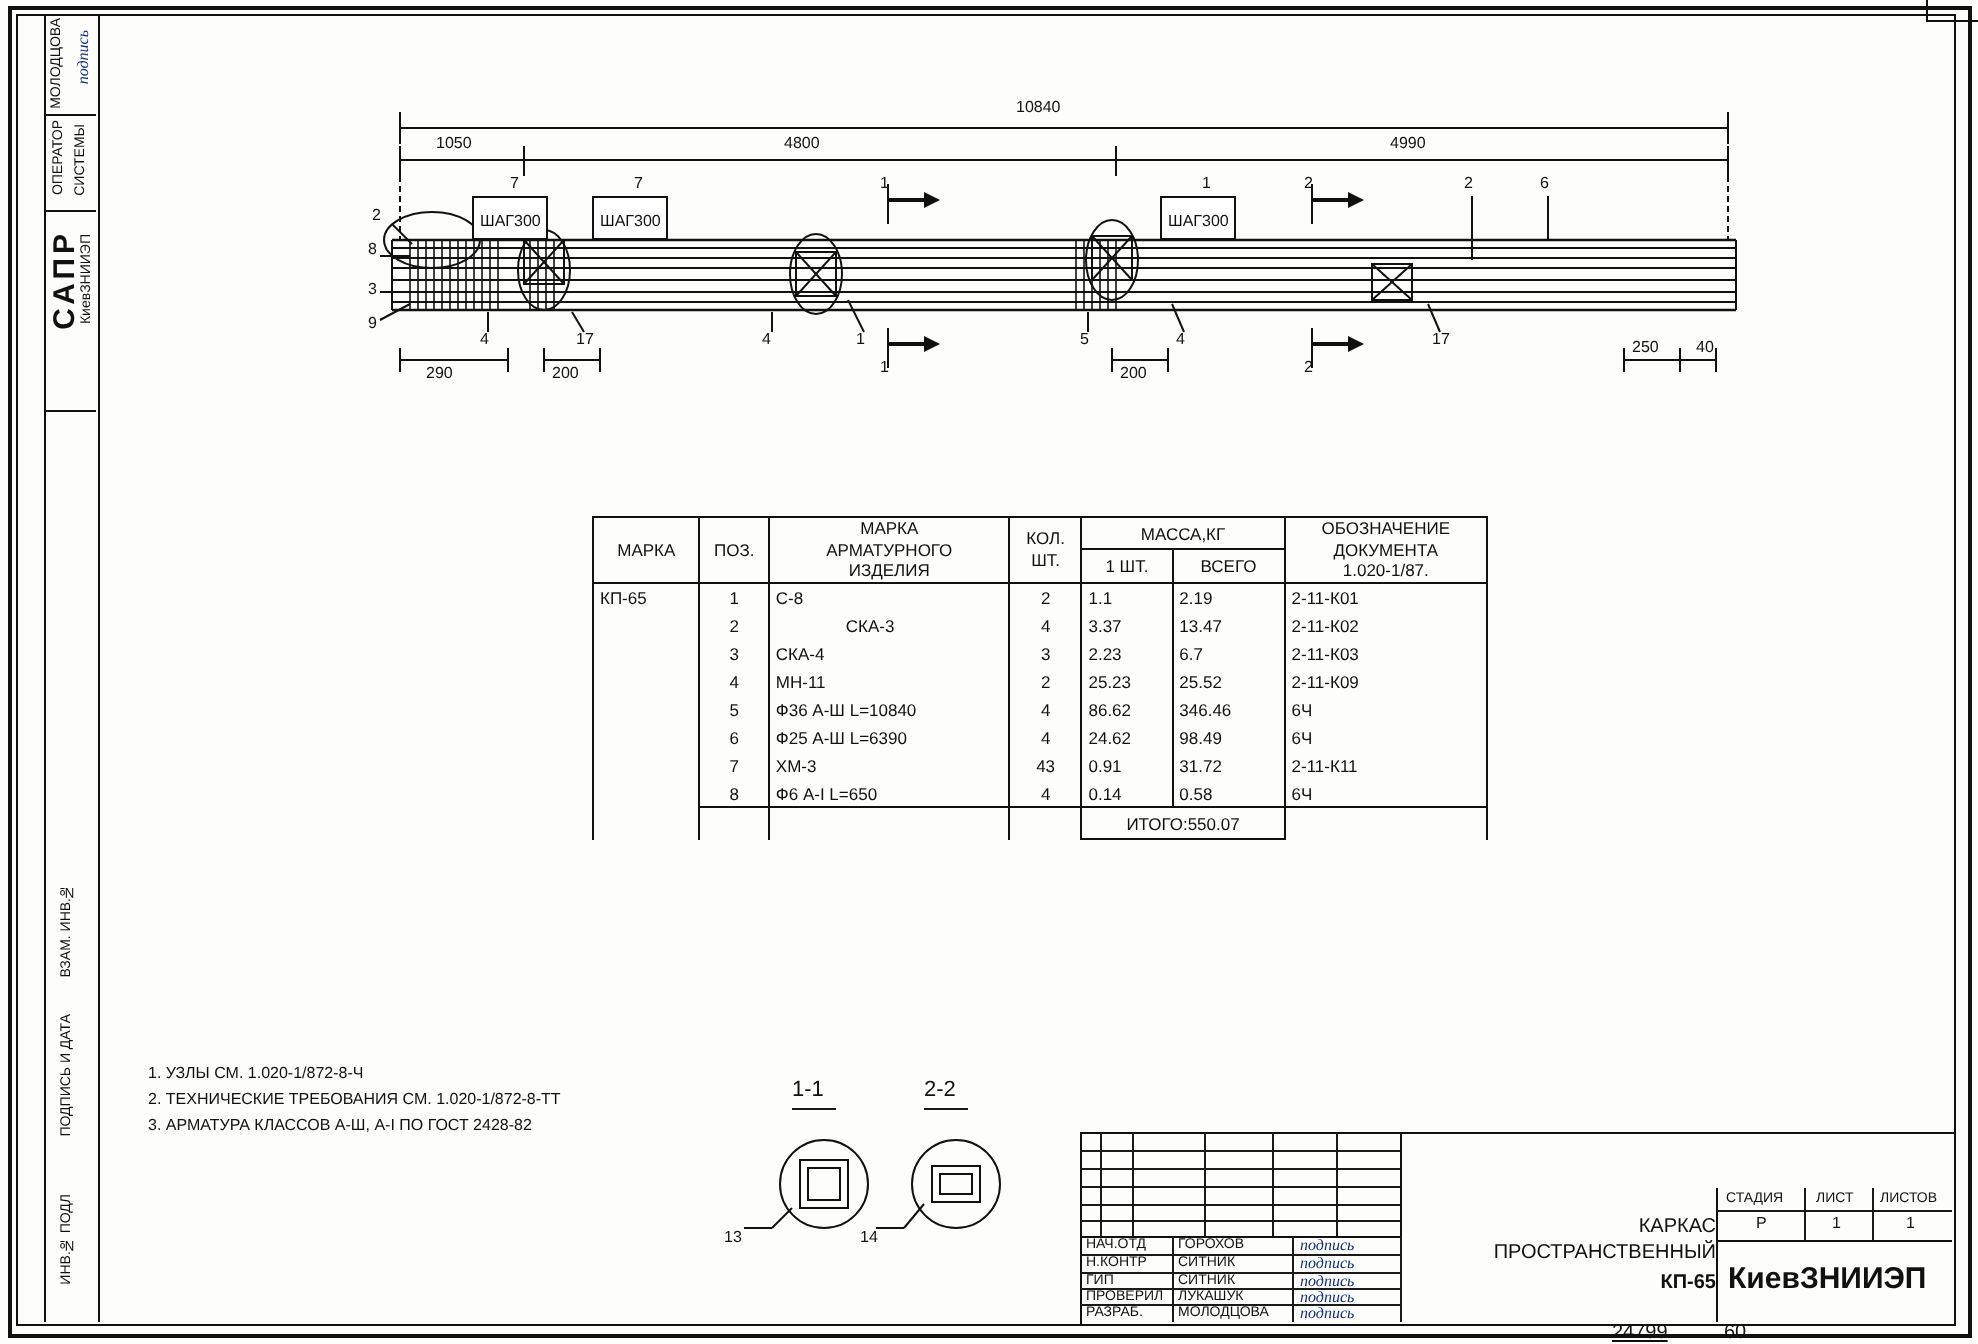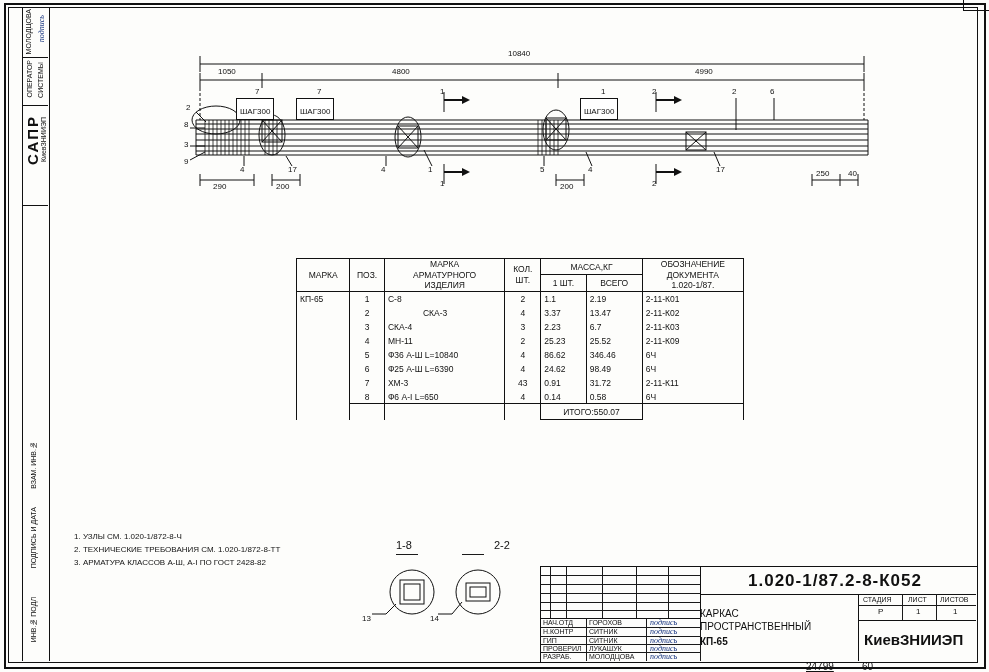--- a/index.html
+++ b/index.html
@@ -10,21 +10,21 @@
   .abs{position:absolute;}
   .ln{position:absolute;background:#1a1a1a;}
   .hl{height:1px;}
   .vl{width:1px;}
   .txt{position:absolute;color:#111;white-space:pre;font-size:9px;line-height:1;}
   .t8{font-size:8px;}
   .t7{font-size:7px;}
   .t10{font-size:10px;}
   .t11{font-size:11px;}
   .bold{font-weight:bold;}
-  .ctr{text-align:left;}
+  .ctr{text-align:right;}
   .vert{writing-mode:vertical-rl;transform:rotate(180deg);}
   .frameOuter{left:4px;top:3px;width:978px;height:662px;border:2px solid #111;}
   .frameInner{left:8px;top:7px;width:968px;height:654px;border:1px solid #111;}
   table.bom{position:absolute;border-collapse:collapse;}
   table.bom td,table.bom th{border:1px solid #111;font-size:8.5px;color:#111;padding:0 3px;font-weight:normal;}
   .cellc{text-align:center;}
   .script{font-family:"Liberation Serif", serif;font-style:italic;font-size:9px;color:#1b3a8a;}
   .blue{color:#12307d;}
   svg{position:absolute;left:0;top:0;overflow:visible;}
 </style>
@@ -347,22 +347,22 @@
       <td colspan="2" class="cellc">ИТОГО:550.07</td>
       <td style="border-top:none;border-bottom:none;"></td>
     </tr>
   </tbody>
     </table>
 
   <div class="txt t8" style="left:74px;top:533px;">1. УЗЛЫ СМ. 1.020-1/872-8-Ч</div>
   <div class="txt t8" style="left:74px;top:546px;">2. ТЕХНИЧЕСКИЕ ТРЕБОВАНИЯ СМ. 1.020-1/872-8-ТТ</div>
   <div class="txt t8" style="left:74px;top:559px;">3. АРМАТУРА КЛАССОВ А-Ш, А-I ПО ГОСТ 2428-82</div>
 
-  <div class="txt t11" style="left:396px;top:540px;">1-8</div>
-  <div class="txt t11" style="left:462px;top:540px;margin-left:32px;">2-2</div>
+  <div class="txt t11" style="left:396px;top:540px;">1-1</div>
+  <div class="txt t11" style="left:462px;top:540px;">2-2</div>
   <div class="txt t8" style="left:362px;top:615px;">13</div>
   <div class="txt t8" style="left:430px;top:615px;">14</div>
   <div class="ln hl" style="left:396px;top:554px;width:22px;"></div>
   <div class="ln hl" style="left:462px;top:554px;width:22px;"></div>
 
   <div class="abs" style="left:540px;top:566px;width:436px;height:95px;border:1px solid #111;"></div>
 
   <div class="abs" style="left:540px;top:566px;width:160px;height:52px;border-right:1px solid #111;border-bottom:1px solid #111;">
     <div class="ln vl" style="left:10px;top:0;height:52px;"></div>
     <div class="ln vl" style="left:26px;top:0;height:52px;"></div>
@@ -394,23 +394,20 @@
     <div class="txt t7" style="left:49px;top:19px;">СИТНИК</div>
     <div class="txt t7" style="left:49px;top:27px;">ЛУКАШУК</div>
     <div class="txt t7" style="left:49px;top:35px;">МОЛОДЦОВА</div>
     <div class="script blue" style="position:absolute;left:110px;top:0px;font-size:8px;">подпись</div>
     <div class="script blue" style="position:absolute;left:110px;top:9px;font-size:8px;">подпись</div>
     <div class="script blue" style="position:absolute;left:110px;top:18px;font-size:8px;">подпись</div>
     <div class="script blue" style="position:absolute;left:110px;top:26px;font-size:8px;">подпись</div>
     <div class="script blue" style="position:absolute;left:110px;top:34px;font-size:8px;">подпись</div>
   </div>
 
-  <div class="abs" style="left:700px;top:566px;width:276px;height:28px;border-bottom:1px solid #111;">
-    <div class="txt bold" style="left:48px;top:6px;font-size:17px;letter-spacing:1px;">1.020-1/87.2-8-К052</div>
-  </div>
 
   <div class="abs" style="left:700px;top:594px;width:158px;height:67px;border-right:1px solid #111;">
     <div class="txt t10 ctr" style="left:0;top:15px;width:158px;">КАРКАС</div>
     <div class="txt t10 ctr" style="left:0;top:28px;width:158px;">ПРОСТРАНСТВЕННЫЙ</div>
     <div class="txt t10 ctr bold" style="left:0;top:43px;width:158px;">КП-65</div>
   </div>
 
   <div class="abs" style="left:858px;top:594px;width:118px;height:26px;border-bottom:1px solid #111;">
     <div class="ln vl" style="left:44px;top:0;height:26px;"></div>
     <div class="ln vl" style="left:78px;top:0;height:26px;"></div>

